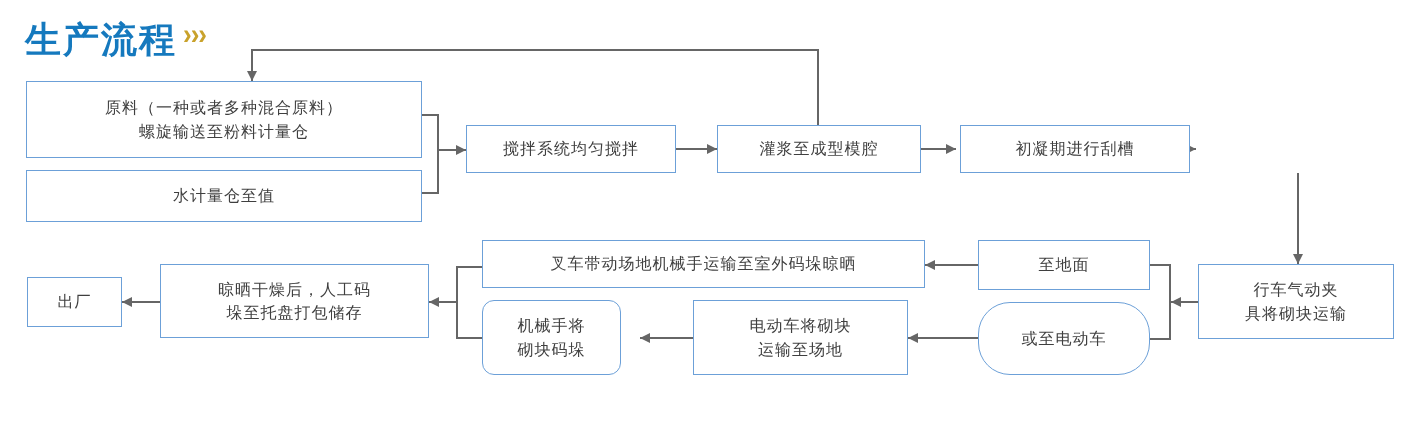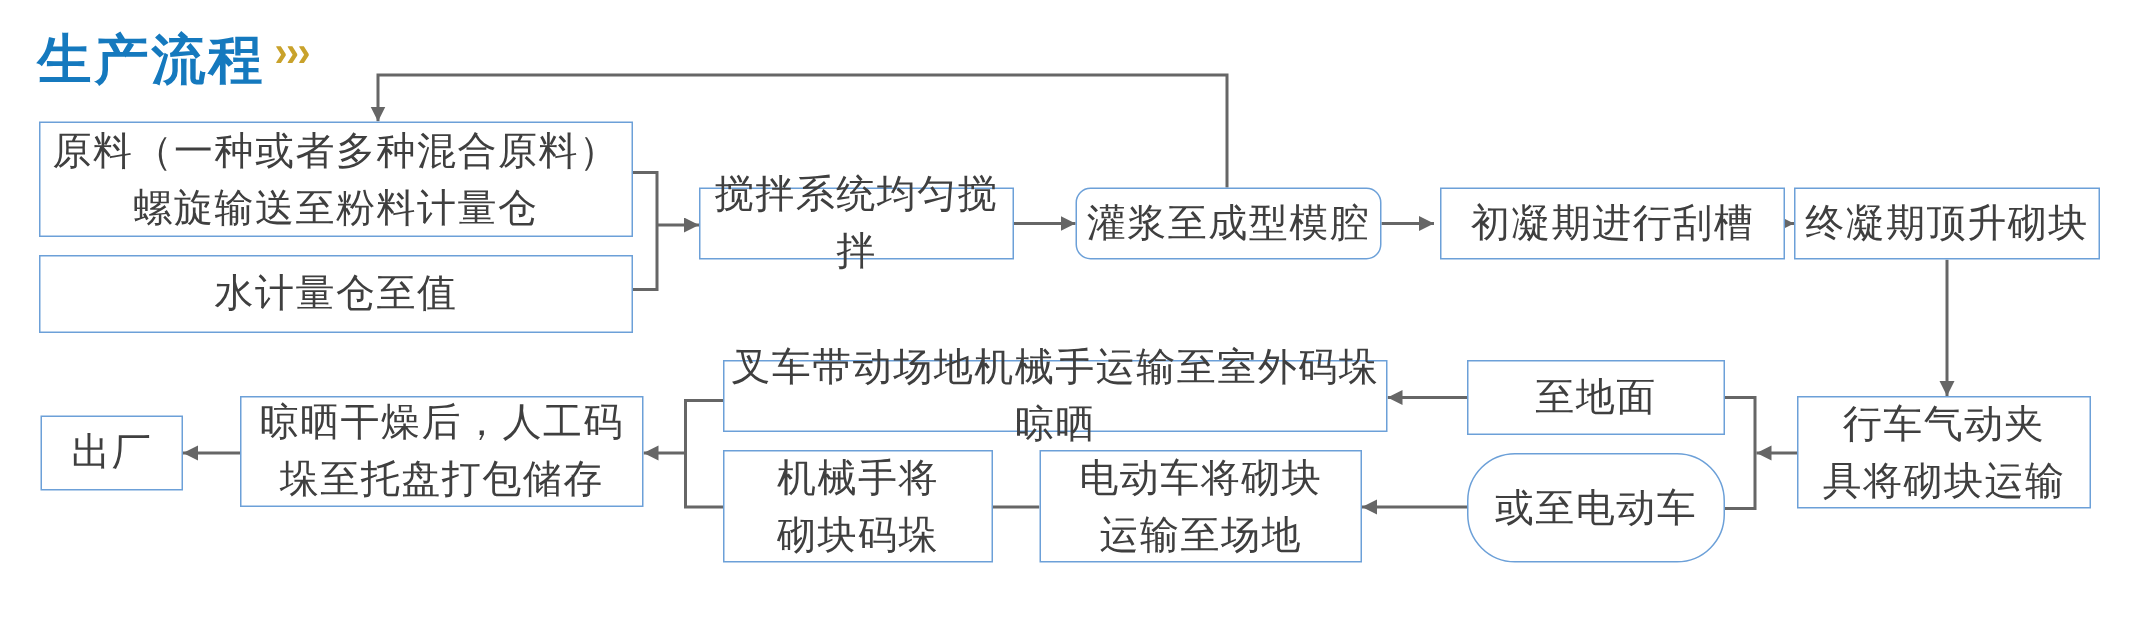--- a/index.html
+++ b/index.html
@@ -33,40 +33,40 @@
   }
   .connector-layer{
     position:absolute;left:0;top:0;width:1420px;height:428px;
   }
   .node{
     position:absolute;
     box-sizing:border-box;
     border:1.5px solid var(--box-border);
     background:var(--box-bg);
     color:var(--box-text);
-    font-size:26px;
+    font-size:16px;
     line-height:1.45;
     letter-spacing:1px;
     display:flex;align-items:center;justify-content:center;
     text-align:center;
     white-space:pre-line;
   }
   
   .n-raw{left:26px;top:81px;width:396px;height:77px;}
   .n-water{left:26px;top:170px;width:396px;height:52px;}
   .n-mixing{left:466px;top:125px;width:210px;height:48px;}
-  .n-grouting{left:717px;top:125px;width:204px;height:48px;border-radius:10px;}
+  .n-grouting{left:717px;top:125px;width:204px;height:48px;}
   .n-initial{left:960px;top:125px;width:230px;height:48px;text-align:center;}
   .n-final{left:1196px;top:125px;width:204px;height:48px;}
   .n-crane{left:1198px;top:264px;width:196px;height:75px;}
   .n-toground{left:978px;top:240px;width:172px;height:50px;}
   .n-toev{left:978px;top:302px;width:172px;height:73px;border-radius:32px;}
   .n-forklift{left:482px;top:240px;width:443px;height:48px;}
   .n-evtrans{left:693px;top:300px;width:215px;height:75px;}
-  .n-robot{left:482px;top:300px;width:180px;height:75px;}
+  .n-robot{left:482px;top:300px;width:139px;height:75px;border-radius:12px;}
   .n-drying{left:160px;top:264px;width:269px;height:74px;}
   .n-shipping{left:27px;top:277px;width:95px;height:50px;}
 </style>
 </head>
 <body>
 
 <div class="canvas">
 
   <div class="page-title">
     <span class="title-text">生产流程</span>
@@ -105,21 +105,20 @@
       <path d="M160,302 L122,302" marker-end="url(#ah)"></path>
     </g>
   </svg>
 
   <div class="node n-raw">原料（一种或者多种混合原料）
 螺旋输送至粉料计量仓</div>
   <div class="node n-mixing">搅拌系统均匀搅拌</div>
   <div class="node n-water">水计量仓至值</div>
   <div class="node n-grouting">灌浆至成型模腔</div>
   <div class="node n-initial">初凝期进行刮槽</div>
-  <div class="node n-final">终凝期顶升砌块</div>
   <div class="node n-crane">行车气动夹
 具将砌块运输</div>
   <div class="node n-toground">至地面</div>
   <div class="node n-toev">或至电动车</div>
   <div class="node n-forklift">叉车带动场地机械手运输至室外码垛晾晒</div>
   <div class="node n-evtrans">电动车将砌块
 运输至场地</div>
   <div class="node n-robot">机械手将
 砌块码垛</div>
   <div class="node n-drying">晾晒干燥后，人工码

